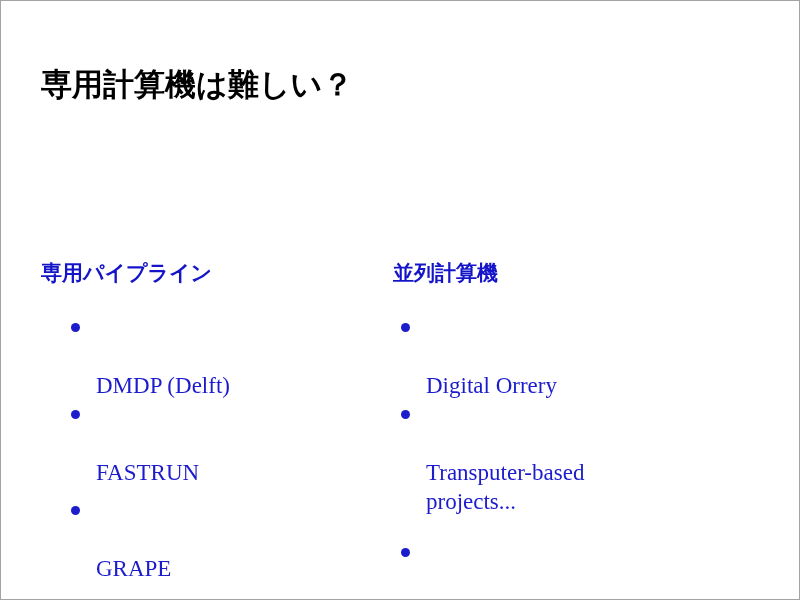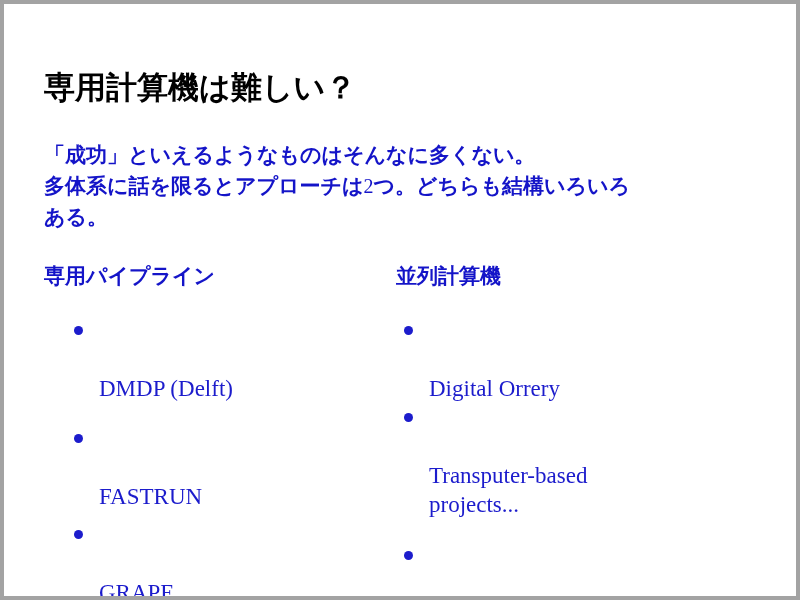--- a/index.html
+++ b/index.html
@@ -10,21 +10,21 @@
   body {
     font-family: "Liberation Sans", sans-serif;
   }
   #slide {
     position: relative;
     width: 800px;
     height: 600px;
     background: #ffffff;
     overflow: hidden;
     box-sizing: border-box;
-    border: 4px solid #a3a3a3;
+    border: 1px solid #a3a3a3;
   }
 
   
   #slide-title {
     position: absolute;
     left: 40px;
     top: 66px;
     font-family: "DejaVu Sans", "Liberation Sans", sans-serif;
     font-size: 31px;
     font-weight: bold;
@@ -105,33 +105,28 @@
   }
   .bullet-label { display: inline; }
 </style>
 </head>
 <body>
 
 <div id="slide">
 
   <div id="slide-title">専用計算機は難しい？</div>
 
-  <div id="intro">
-    <div class="intro-line">「成功」といえるようなものはそんなに多くない。</div>
-    <div class="intro-line"><span>多体系に話を限るとアプローチは</span><span class="digit">2</span><span>つ。どちらも結構いろいろ</span></div>
-    <div class="intro-line">ある。</div>
-  </div>
 
   <div id="col-head-left">専用パイプライン</div>
 
   <div id="col-head-right">並列計算機</div>
 
   <div class="bullet-col" id="bullets-left">
 
-    <div class="bullet-item" style="margin-bottom:21px">
+    <div class="bullet-item" style="">
       <span class="bullet-dot"></span>
       <span class="bullet-label">DMDP (Delft)</span>
     </div>
 
     <div class="bullet-item" style="margin-bottom:9px">
       <span class="bullet-dot"></span>
       <span class="bullet-label">FASTRUN</span>
     </div>
 
     <div class="bullet-item" style="margin-bottom:21px">

